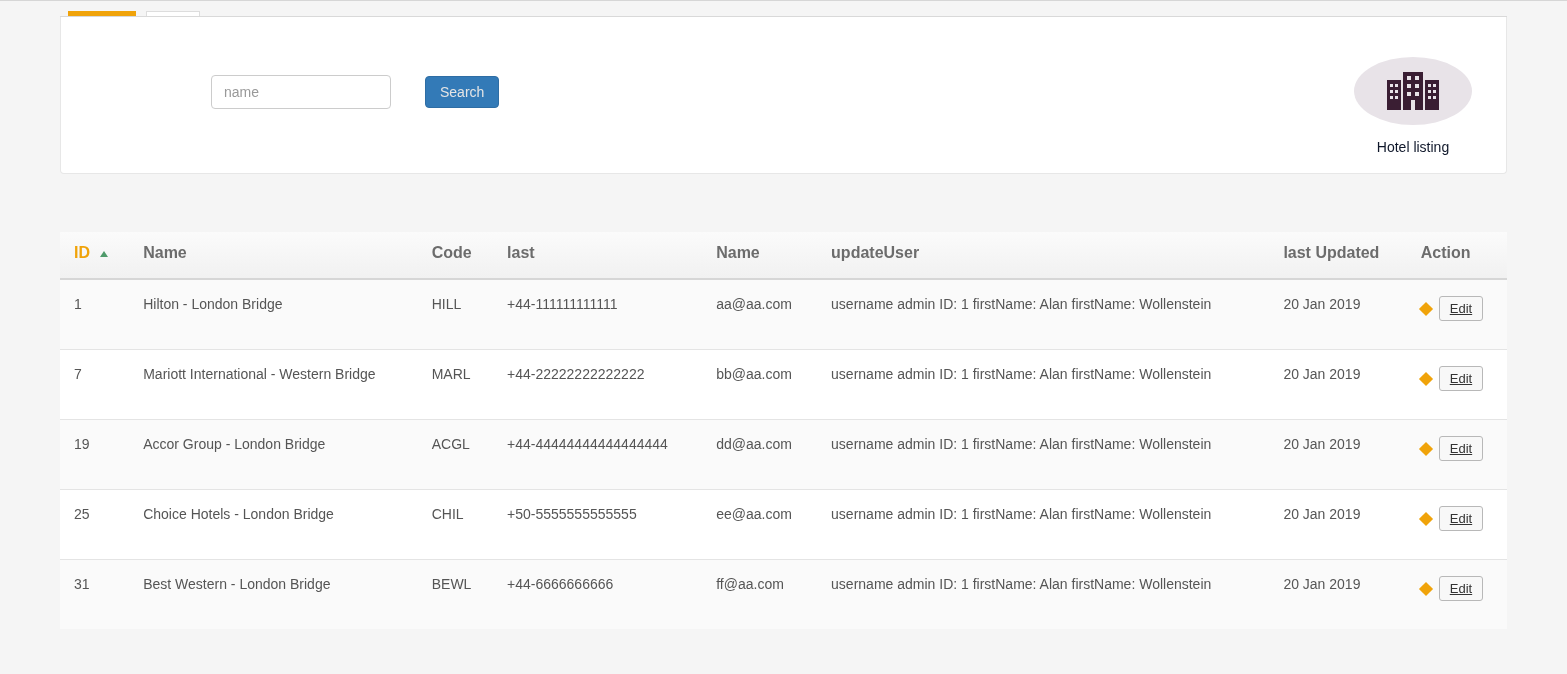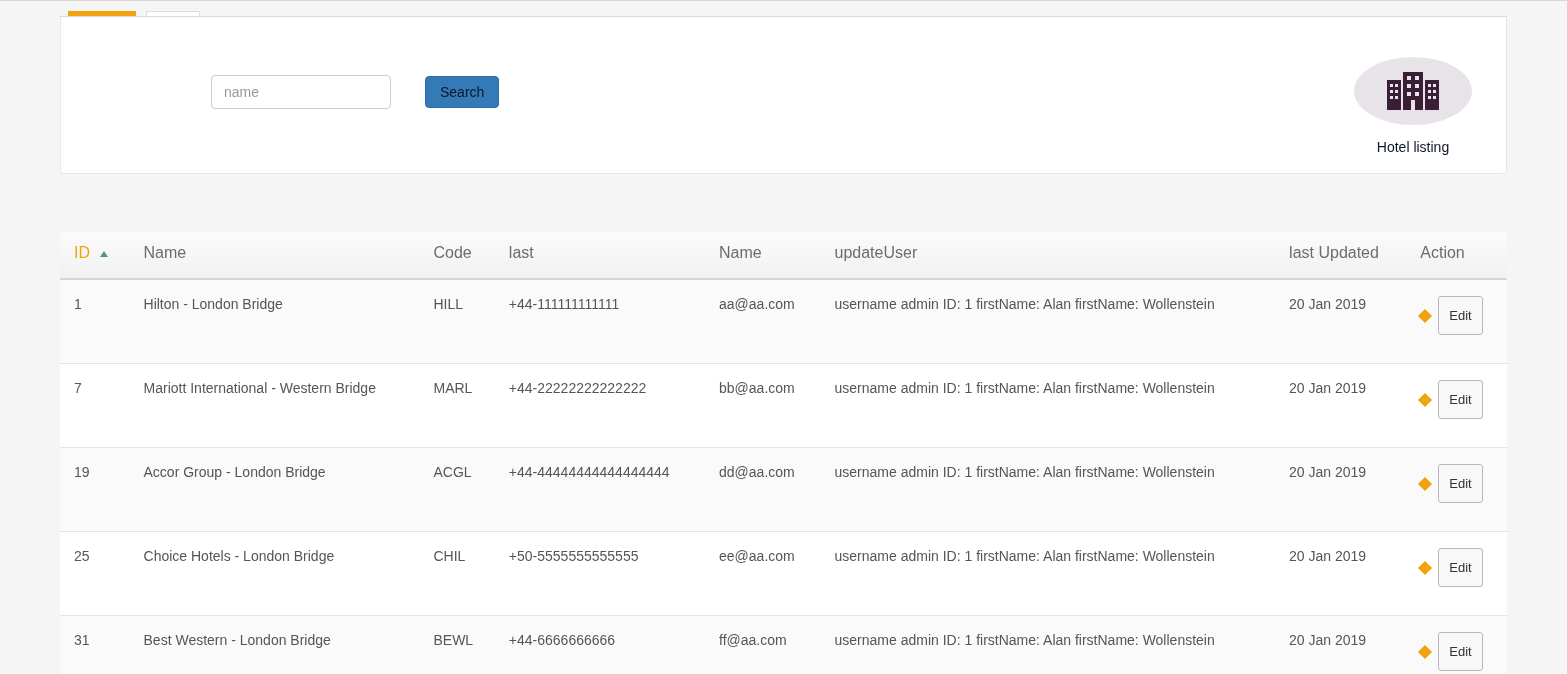--- a/index.html
+++ b/index.html
@@ -65,21 +65,21 @@
     color: #555;
     background: #fff;
     border: 1px solid #ccc;
     border-radius: 4px;
   }
   .text-input::placeholder { color: #999; }
   .btn-primary {
     display: inline-block;
     padding: 7px 14px;
     font-size: 14px;
-    color: #0f172a;
+    color: #e5e5e5;
     background: #337ab7;
     border: 1px solid #2e6da4;
     border-radius: 4px;
     cursor: pointer;
   }
   .logo-col {
     text-align: center;
     padding-right: 10px;
   }
   .logo-oval {
@@ -98,21 +98,21 @@
   }
   
   .datatable {
     width: 100%;
     border-collapse: collapse;
     margin-top: 58px;
     background: transparent;
   }
   .datatable thead th {
     text-align: left;
-    font-weight: 400;
+    font-weight: 700;
     font-size: 16px;
     color: #6c6c6c;
     padding: 12px 14px 16px 14px;
     border-bottom: 2px solid #d6d6d6;
     background: linear-gradient(#fbfbfb, #f1f1f1);
   }
   .datatable thead th.sorted {
     color: #f0a30a;
     white-space: nowrap;
   }
@@ -143,28 +143,29 @@
   .diamond {
     display: inline-block;
     width: 10px; height: 10px;
     background: #f0a30a;
     transform: rotate(45deg);
     margin-right: 8px;
     vertical-align: middle;
   }
   .btn-edit {
     display: inline-block;
-    padding: 11px 10px;
+    padding: 4px 10px;
     font-size: 13px;
     color: #333;
     background: #f8f8f8;
     border: 1px solid #b8b8b8;
     border-radius: 3px;
     cursor: pointer;
     vertical-align: middle;
+    text-decoration: underline;
   }
   .th-action { text-align: left; }
 </style>
 </head>
 <body>
 
 <div class="viewport">
   <div class="page">
 
     <div class="tabstrip">

